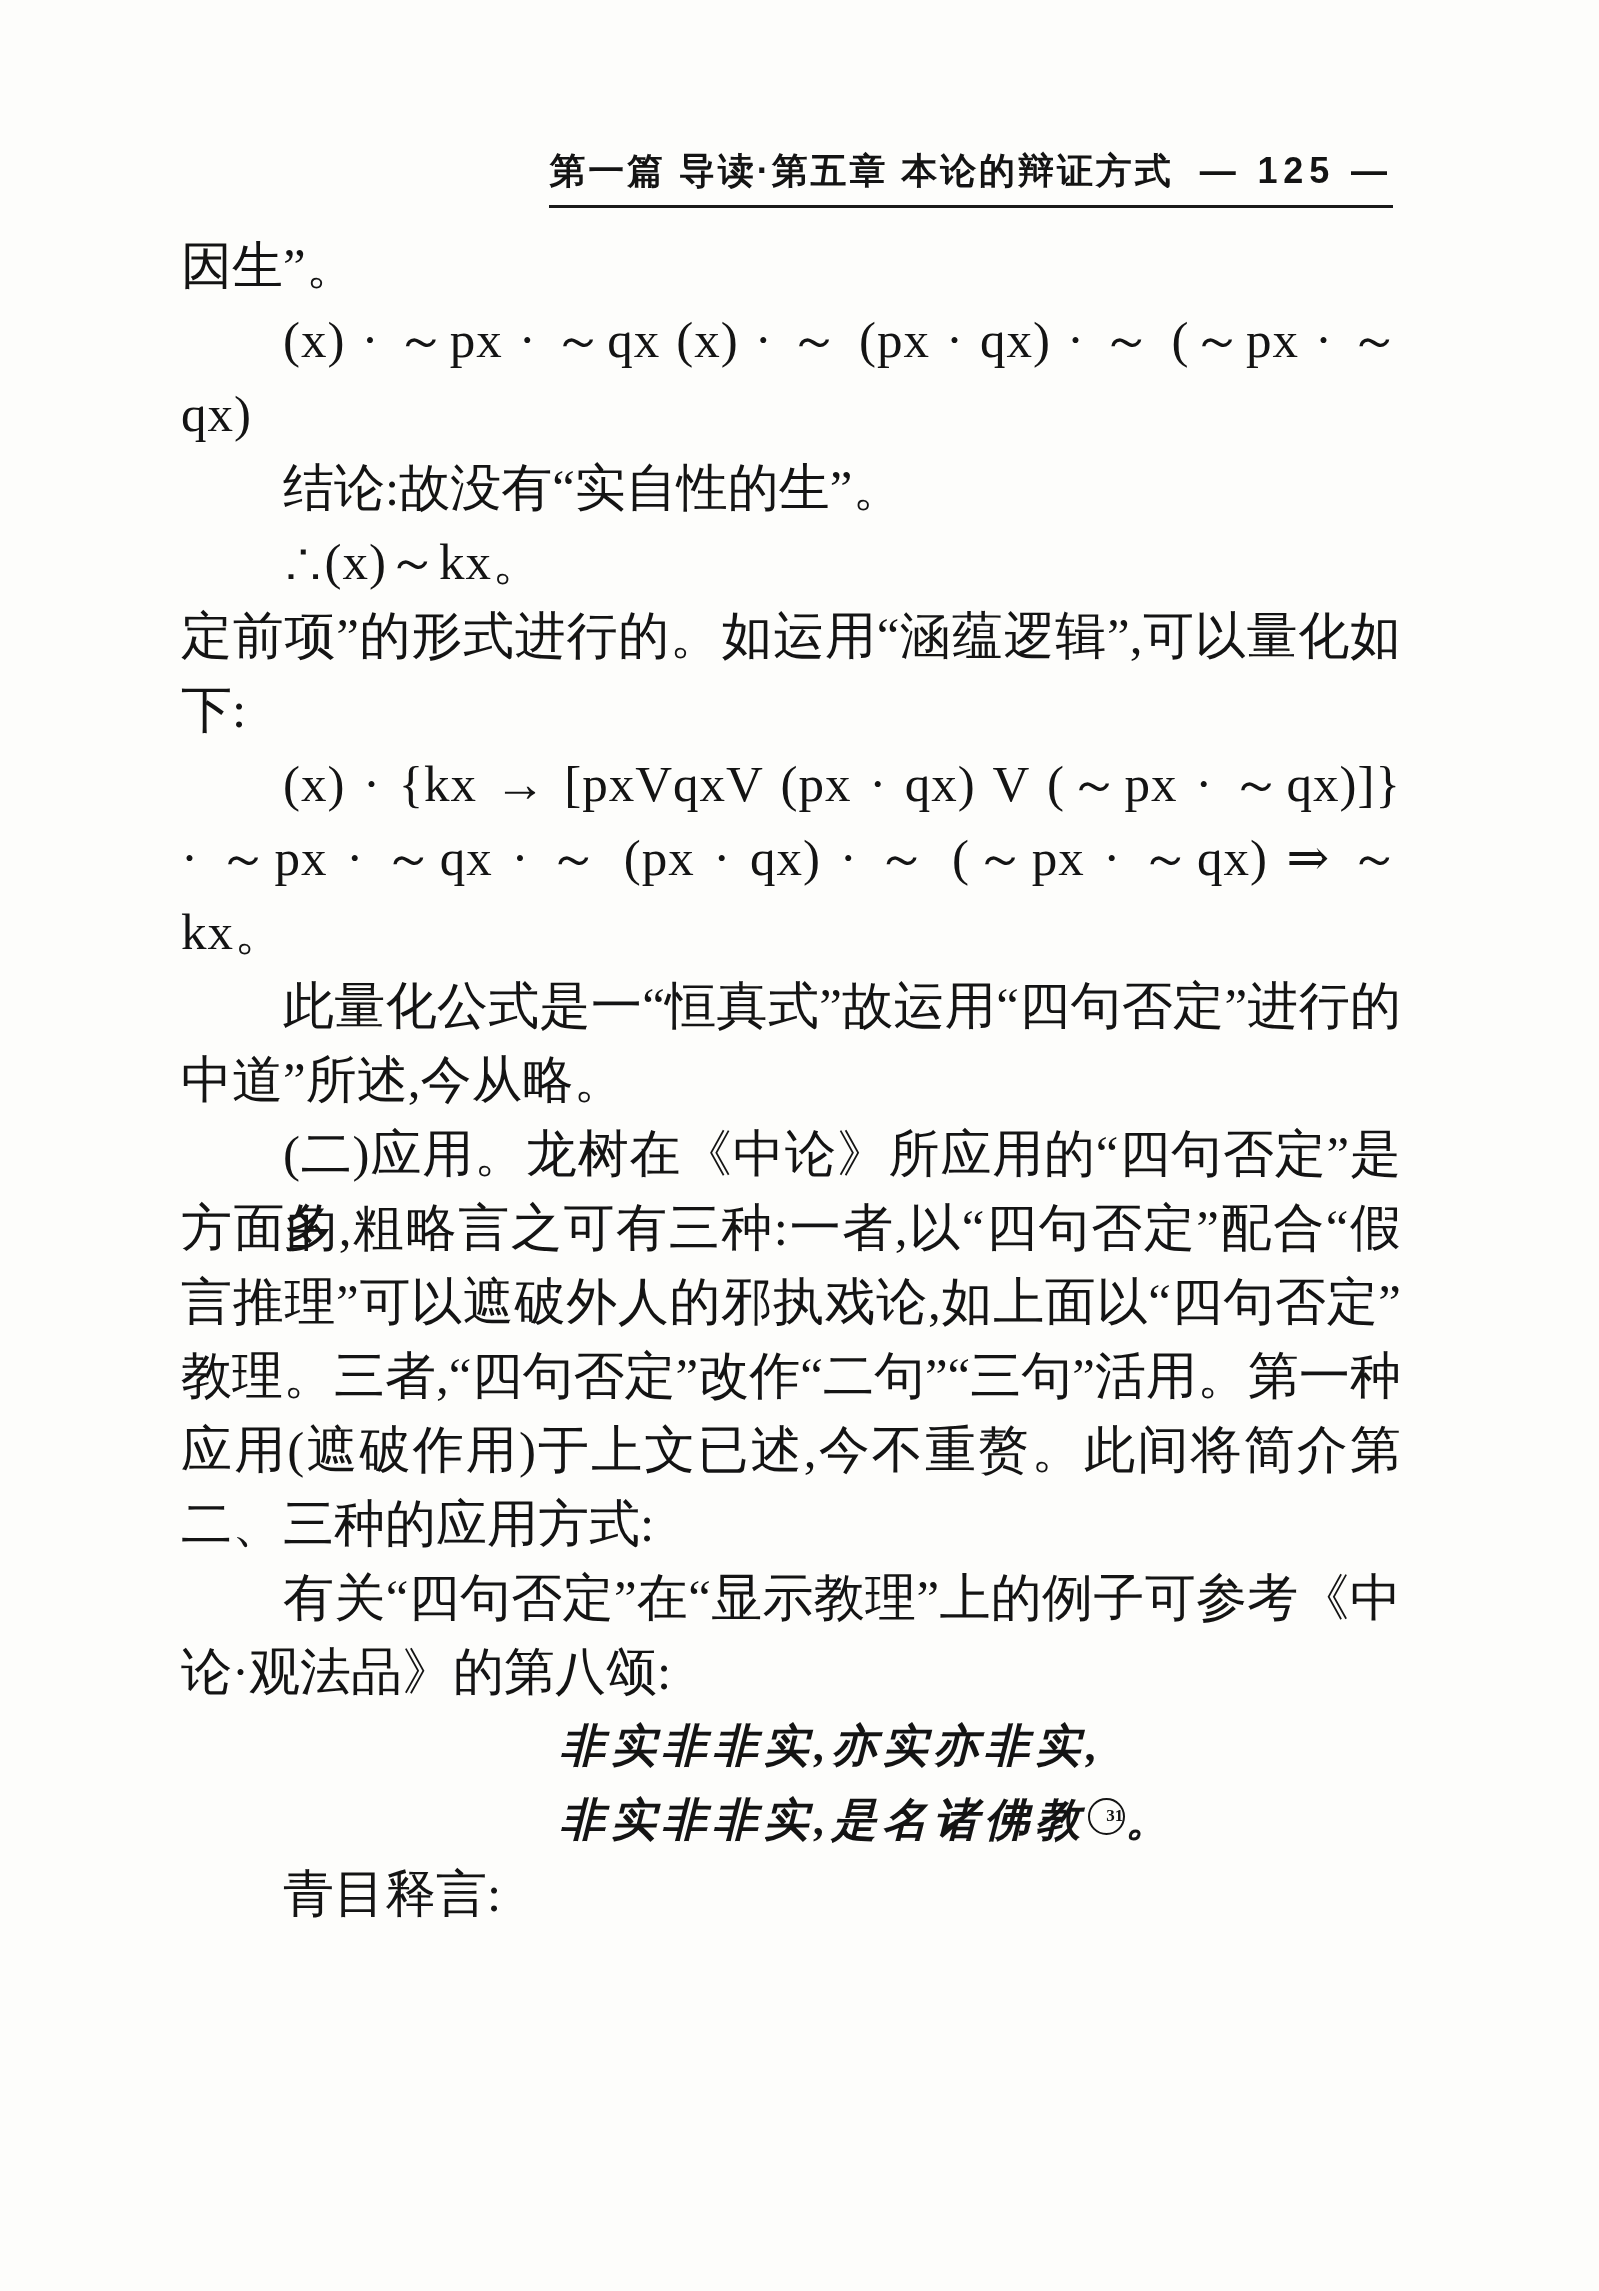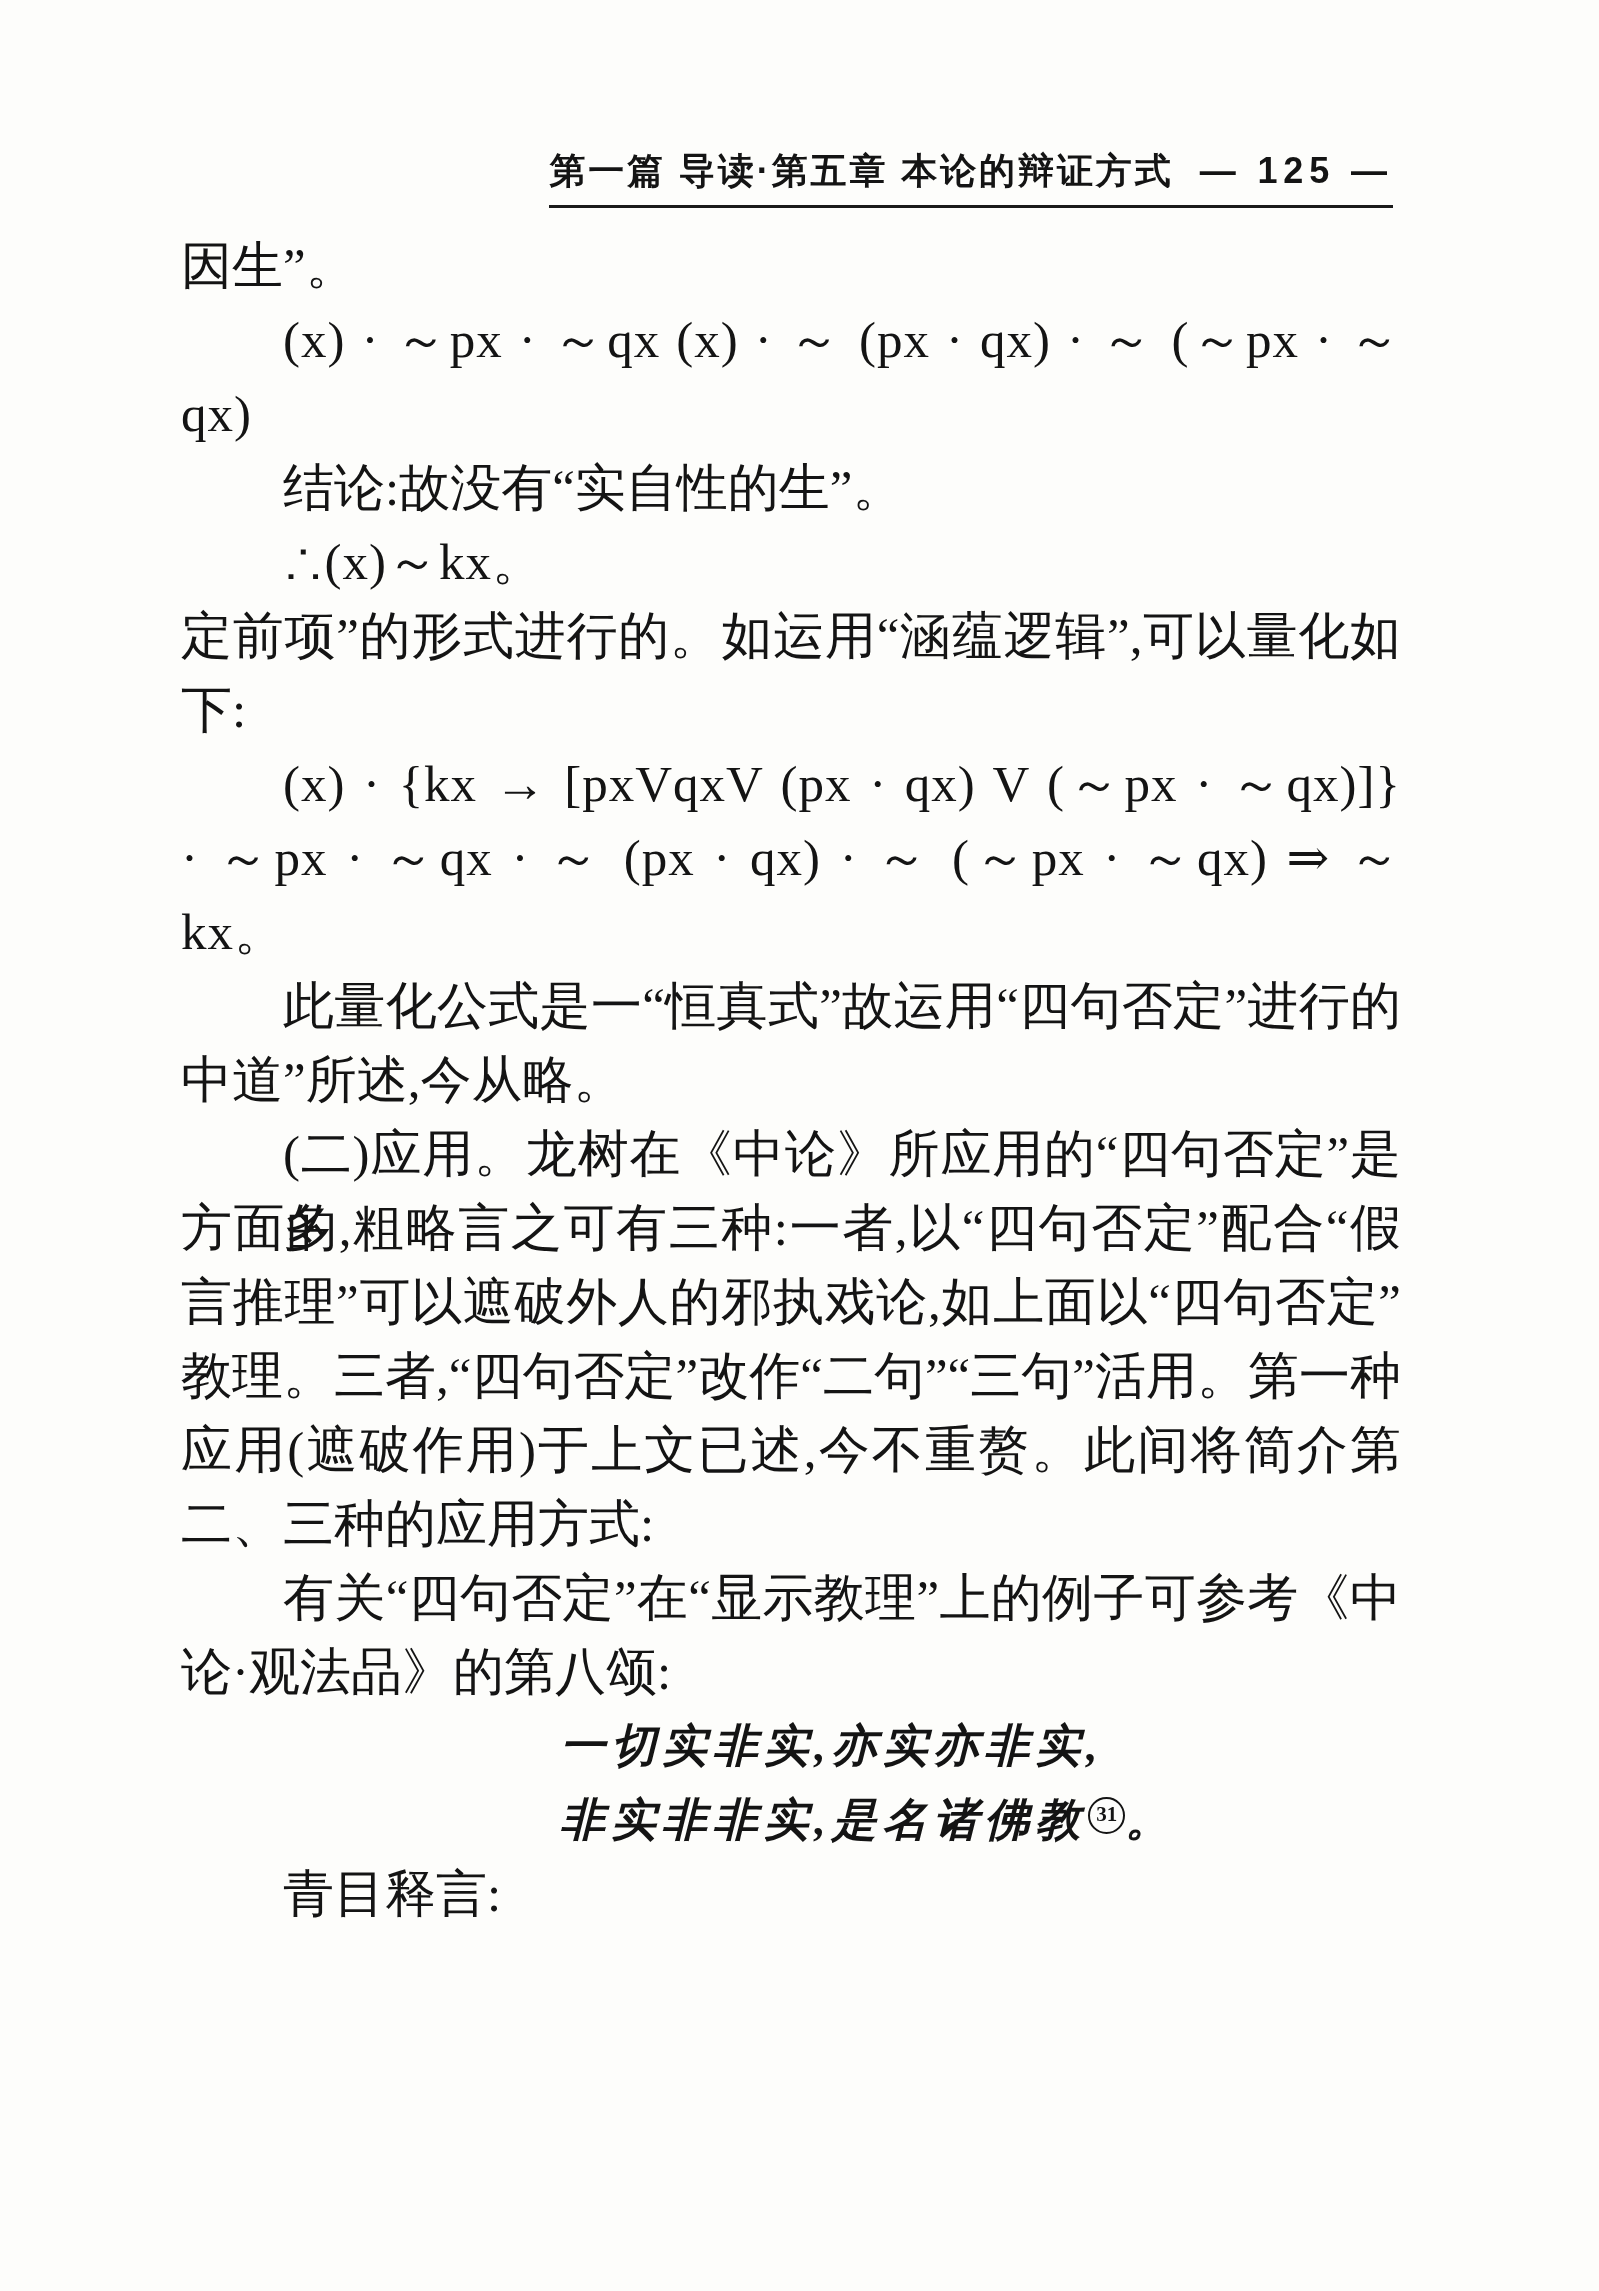--- a/index.html
+++ b/index.html
@@ -48,22 +48,22 @@
     padding-left:379px;
     font-style:italic;
     font-weight:600;
     font-size:45px;
     letter-spacing:5.9px;
   }
   .circ-num{
     display:inline-block;
     width:33px;height:33px;line-height:31px;
     border:2.9px solid #141414;border-radius:50%;
-    font-size:21px;font-style:normal;font-weight:bold;
-    text-align:center;letter-spacing:0;
+    font-size:17px;font-style:normal;font-weight:bold;
+    text-align:right;letter-spacing:0;
     vertical-align:13.7px;
     margin-left:2px;
   }
 </style>
 </head>
 <body>
 
 <div class="page">
 
   <div class="header">
@@ -86,21 +86,21 @@
     <div class="line indent fill">此量化公式是一“恒真式”故运用“四句否定”进行的</div>
     <div class="line">中道”所述,今从略。</div>
     <div class="line indent fill">(二)应用。龙树在《中论》所应用的“四句否定”是多</div>
     <div class="line fill">方面的,粗略言之可有三种:一者,以“四句否定”配合“假</div>
     <div class="line fill">言推理”可以遮破外人的邪执戏论,如上面以“四句否定”</div>
     <div class="line fill">教理。三者,“四句否定”改作“二句”“三句”活用。第一种</div>
     <div class="line fill">应用(遮破作用)于上文已述,今不重赘。此间将简介第</div>
     <div class="line">二、三种的应用方式:</div>
     <div class="line indent fill">有关“四句否定”在“显示教理”上的例子可参考《中</div>
     <div class="line">论·观法品》的第八颂:</div>
-    <div class="line verse">一切实非实,亦实亦非实,</div>
+    <div class="line verse">非实非非实,亦实亦非实,</div>
     <div class="line verse">
       <span>非实非非实,是名诸佛教</span><span class="circ-num">31</span><span>。</span>
     </div>
     <div class="line indent">青目释言:</div>
   </div>
 
 </div>
 
 
 </body></html>

